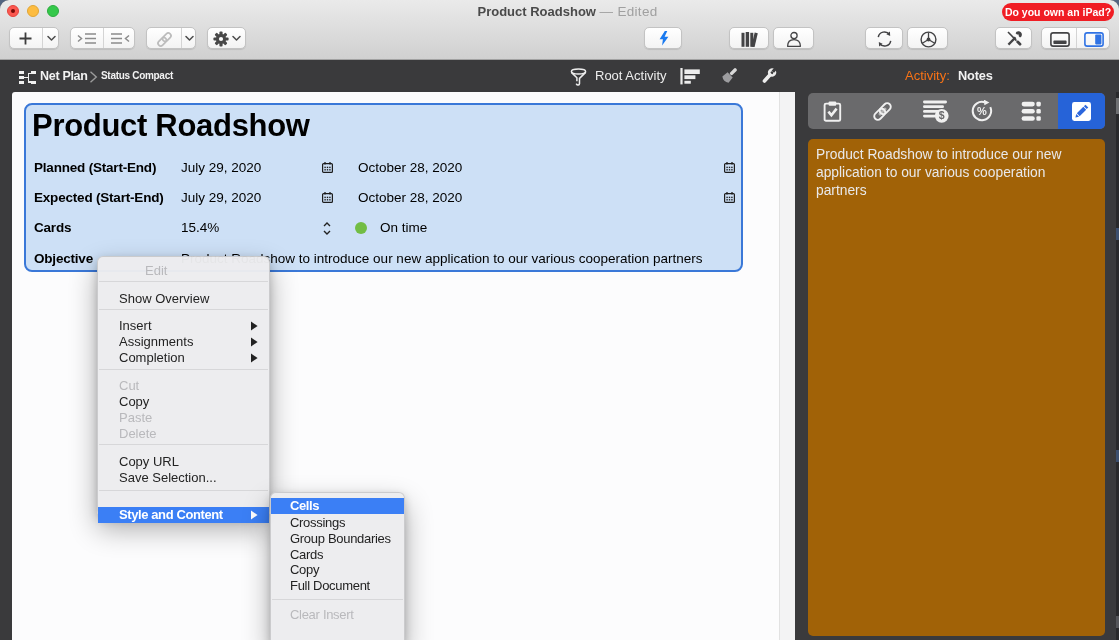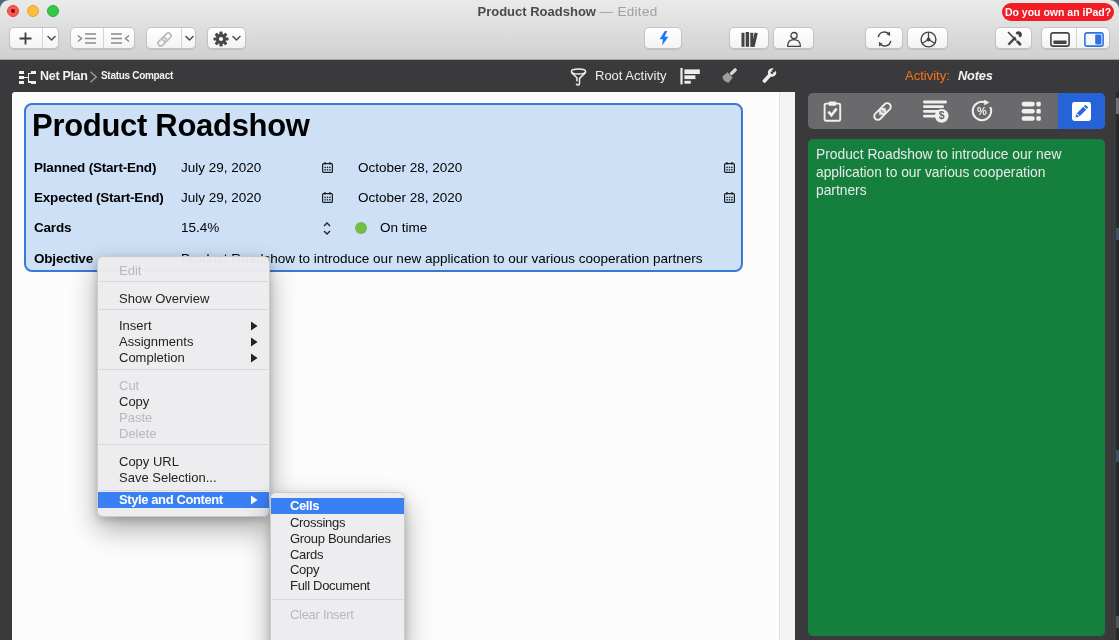--- a/index.html
+++ b/index.html
@@ -23,21 +23,21 @@
   
   #navbar { position:absolute; left:0; top:60px; width:1119px; height:32px; background:#3a3a3c; }
   #navbar .txt { position:absolute; top:0; height:32px; line-height:32px; font-size:13px; }
 
   
   #main { position:absolute; left:0; top:92px; width:1119px; height:548px; background:#3a3a3c; }
   #canvas { position:absolute; left:12px; top:0; width:767px; height:548px; background:#fcfcfd; border-radius:3px 0 0 0; }
   #track { position:absolute; left:779px; top:0; width:16px; height:548px; background:#f3f3f4; border-left:1px solid #e2e2e2; }
   #tabbar { position:absolute; left:808px; top:1px; width:297px; height:36px; background:#6a6a6c; border-radius:5px; }
   #seltab { position:absolute; left:1058px; top:1px; width:47px; height:36px; background:#2663d8; border-radius:0 5px 5px 0; }
-  #notes { position:absolute; left:808px; top:47px; width:297px; height:497px; background:#15803d; border-radius:5px;
+  #notes { position:absolute; left:808px; top:47px; width:297px; height:497px; background:#a16207; border-radius:5px;
     color:#e9e9eb; font-size:13.8px; line-height:17.8px; padding:7px 8px; }
   #rstrip { position:absolute; left:1116px; top:0; width:3px; height:548px; background:#29292b; }
 
   
   #card { position:absolute; left:12px; top:11px; width:719px; height:169px; background:#cde0f6;
     border:2px solid #3a78d8; border-radius:8px; }
   #card h1 { position:absolute; left:6px; top:3px; font-size:31px; font-weight:700; color:#000; letter-spacing:-0.3px; }
   .crow { position:absolute; left:0; width:719px; height:16px; font-size:13.5px; color:#000; }
   .clabel { position:absolute; left:8px; font-weight:700; letter-spacing:-0.2px; }
   .cv1 { position:absolute; left:155px; }
@@ -252,21 +252,21 @@
     <svg style="position:absolute;left:759px;top:7px;" width="19" height="19" viewBox="0 0 19 19">
       <g transform="translate(9.8,9.2) rotate(42)">
         <circle cx="0" cy="-4.9" r="4.2" fill="#ededed"></circle>
         <rect x="-1.6" y="-11" width="3.2" height="5" fill="#3a3a3c"></rect>
         <circle cx="0" cy="-4.6" r="1.4" fill="#3a3a3c"></circle>
         <path d="M-1.8,-3.6 L1.8,-3.6 L1.8,6.5 A1.8,1.8 0 0 1 -1.8,6.5 Z" fill="#ededed"></path>
       </g>
     </svg>
 
     <span class="txt" style="left:905px; color:#f97316;">Activity:</span>
-    <span class="txt" style="left:958px; font-weight:600; color:#f2f2f2; font-size:12.8px; letter-spacing:-0.2px;font-style:italic;">Notes</span>
+    <span class="txt" style="left:958px; font-weight:600; color:#f2f2f2; font-size:12.8px; letter-spacing:-0.2px;">Notes</span>
   </div>
 
   <div id="main">
     <div id="canvas">
       <div id="card">
         <h1>Product Roadshow</h1>
         <div class="crow" style="top:55px;">
           <span class="clabel">Planned (Start-End)</span>
           <span class="cv1">July 29, 2020</span>
           <svg class="cal" style="left:296px;" viewBox="0 0 11 11">
@@ -361,21 +361,21 @@
     <div id="notes">Product Roadshow to introduce our new<br>application to our various cooperation<br>partners</div>
     <div id="rstrip">
       <div style="position:absolute;left:0px;top:6px;width:3px;height:16px;background:#6f7072;"></div>
       <div style="position:absolute;left:0px;top:136px;width:3px;height:12px;background:#3c4f6e;"></div>
       <div style="position:absolute;left:0px;top:358px;width:3px;height:12px;background:#3c4f6e;"></div>
       <div style="position:absolute;left:0px;top:524px;width:3px;height:12px;background:#55565a;"></div>
     </div>
   </div>
 
   <div class="menu" id="menu1" style="left:97px; top:256px; width:173px; height:261px;">
-    <div class="mi dis" style="top:6px;">Edit</div>
+    <div class="mi dis" style="top:6px;margin-left:26px;">Edit</div>
     <div class="msep" style="top:24px;"></div>
     <div class="mi" style="top:34px;">Show Overview</div>
     <div class="msep" style="top:52px;"></div>
     <div class="mi" style="top:61px;">Insert<svg class="arr" width="7" height="10" viewBox="0 0 7 10">
           <polygon points="0,0.6 0,9.4 6.6,5" fill="#222"></polygon>
         </svg></div>
     <div class="mi" style="top:77px;">Assignments<svg class="arr" width="7" height="10" viewBox="0 0 7 10">
           <polygon points="0,0.6 0,9.4 6.6,5" fill="#222"></polygon>
         </svg></div>
     <div class="mi" style="top:93px;">Completion<svg class="arr" width="7" height="10" viewBox="0 0 7 10">
@@ -383,21 +383,21 @@
         </svg></div>
     <div class="msep" style="top:112px;"></div>
     <div class="mi dis" style="top:121px;">Cut</div>
     <div class="mi" style="top:137px;">Copy</div>
     <div class="mi dis" style="top:153px;">Paste</div>
     <div class="mi dis" style="top:169px;">Delete</div>
     <div class="msep" style="top:187px;"></div>
     <div class="mi" style="top:197px;">Copy URL</div>
     <div class="mi" style="top:213px;">Save Selection...</div>
     <div class="msep" style="top:233px;"></div>
-    <div class="mi sel" style="top:235px;">Style and Content<svg class="arr" width="7" height="10" viewBox="0 0 7 10">
+    <div class="mi sel" style="top:250px;">Style and Content<svg class="arr" width="7" height="10" viewBox="0 0 7 10">
           <polygon points="0,0.6 0,9.4 6.6,5" fill="#fff"></polygon>
         </svg></div>
   </div>
 
   <div class="menu" id="menu2" style="left:270px; top:492px; width:135px; height:155px; letter-spacing:-0.3px;">
     <div class="mi sel" style="top:5px; padding-left:19px;">Cells</div>
     <div class="mi" style="top:22px; padding-left:19px;">Crossings</div>
     <div class="mi" style="top:38px; padding-left:19px;">Group Boundaries</div>
     <div class="mi" style="top:54px; padding-left:19px;">Cards</div>
     <div class="mi" style="top:69px; padding-left:19px;">Copy</div>

